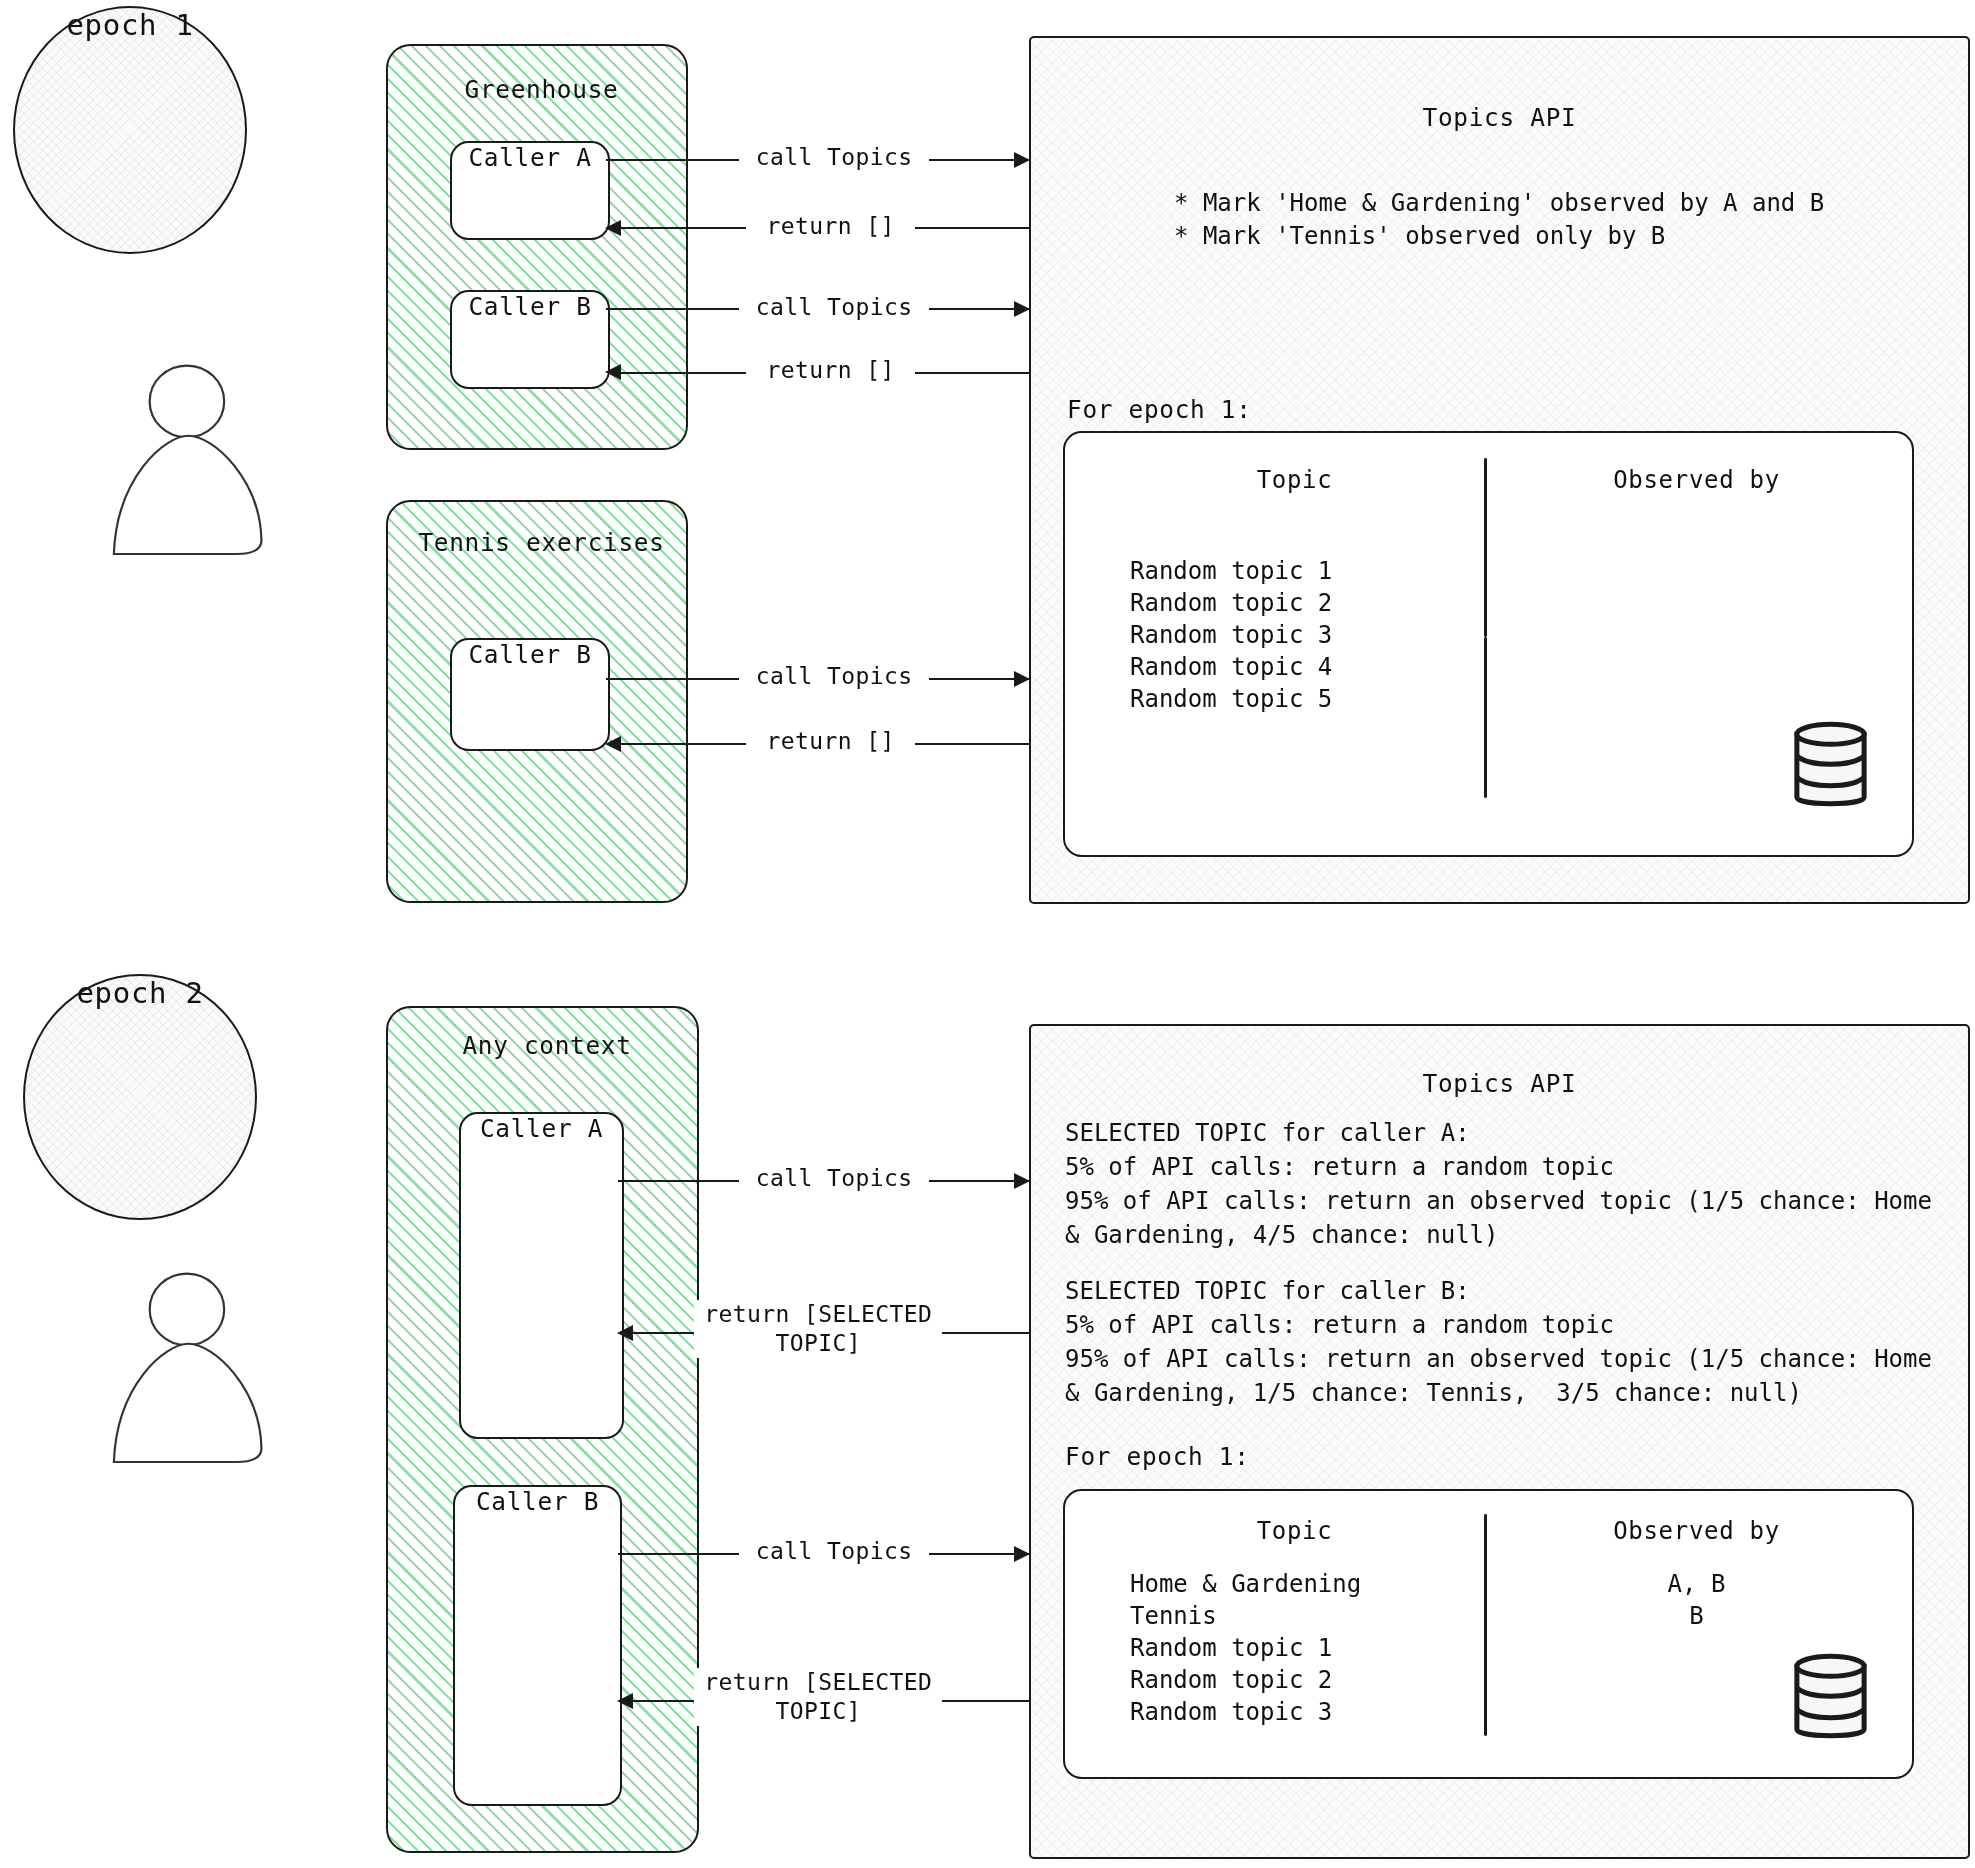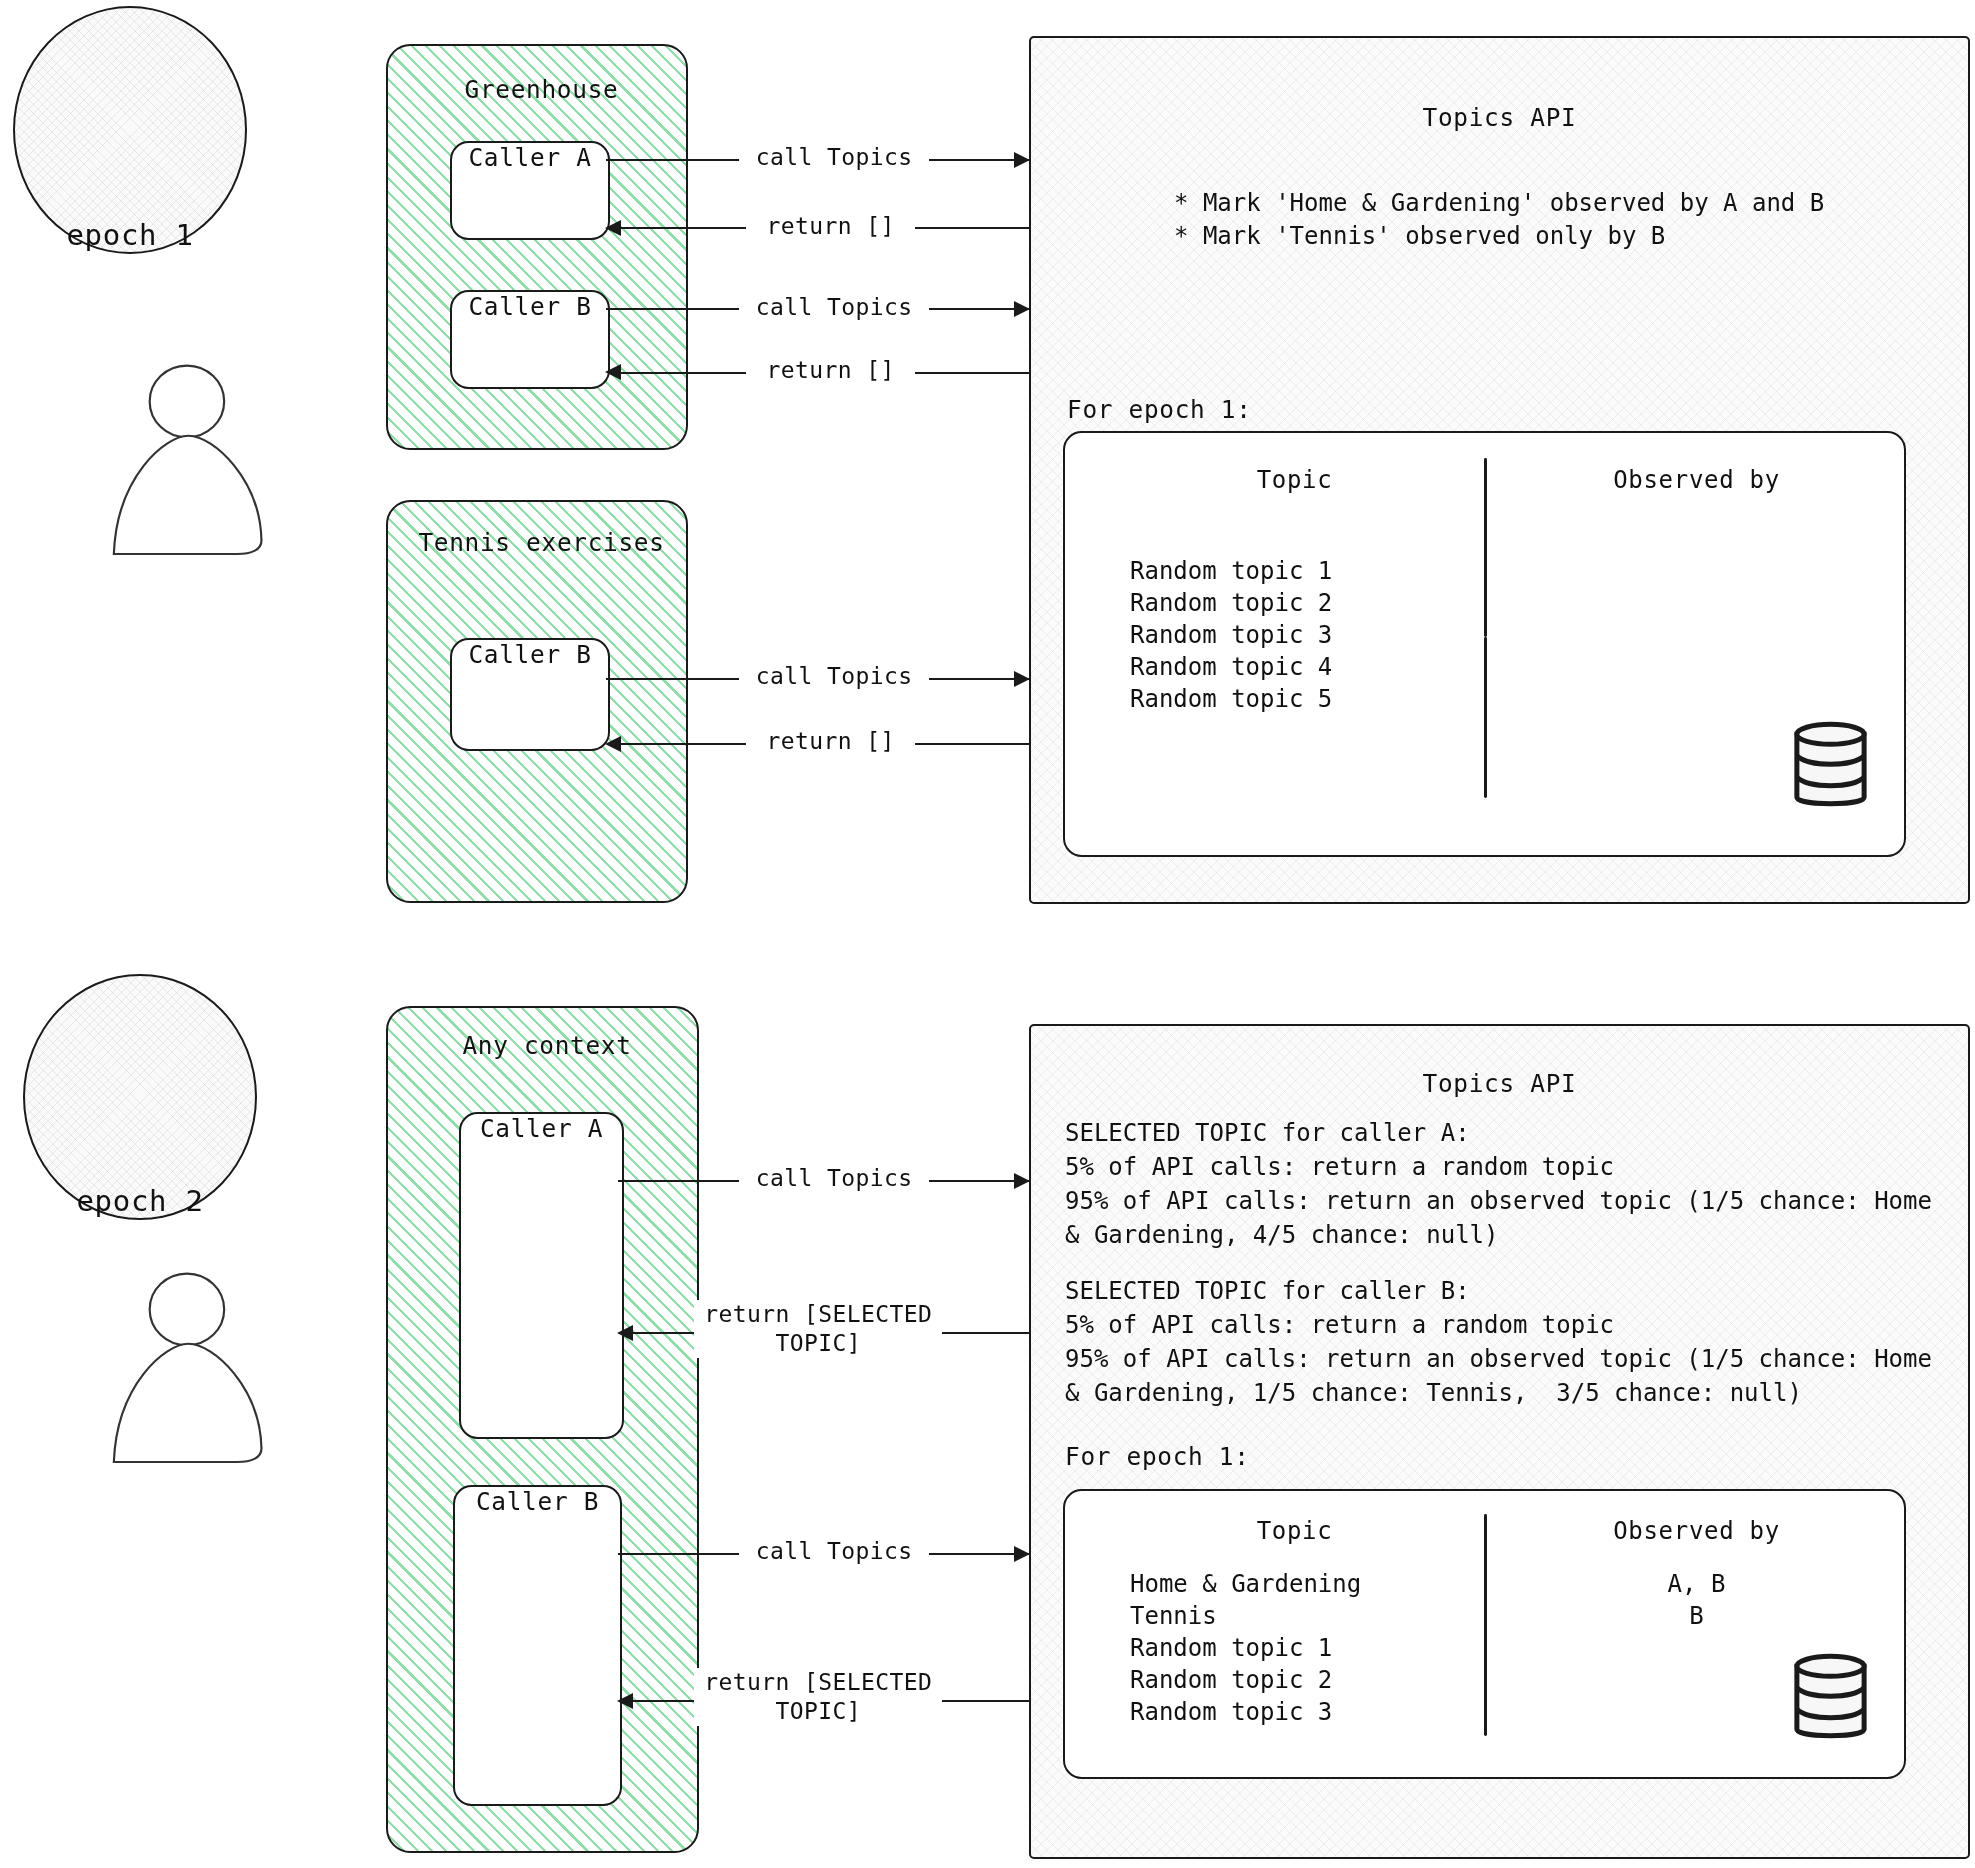--- a/index.html
+++ b/index.html
@@ -21,21 +21,21 @@
 
   
   .epoch-ellipse {
     border-radius: 50%;
     border: 2.9px solid #1a1a1a;
     background-color: #fafafa;
     background-image:
       repeating-linear-gradient(45deg, rgba(120,120,130,.14) 0 0.7px, transparent 0.7px 6.5px),
       repeating-linear-gradient(-45deg, rgba(120,120,130,.14) 0 0.7px, transparent 0.7px 6.5px);
     display: flex;
-    align-items: flex-end;
+    align-items: flex-start;
     justify-content: center;
   }
   .epoch-label {
     font-size: 29px;
     color: #111;
     letter-spacing: 0.7px;
   }
 
   
   .actor-svg { display: block; }
@@ -109,20 +109,21 @@
     color: #111;
     letter-spacing: 0.7px;
   }
 
   
   .table-card {
     border: 2.9px solid #1a1a1a;
     border-radius: 18.7px;
     background: #ffffff;
     position: absolute;
+    padding-left: 8px;
   }
   .col-head {
     position: absolute;
     font-size: 24px;
     color: #111;
     letter-spacing: 0.7px;
     text-align: center;
   }
   .vline {
     position: absolute;

